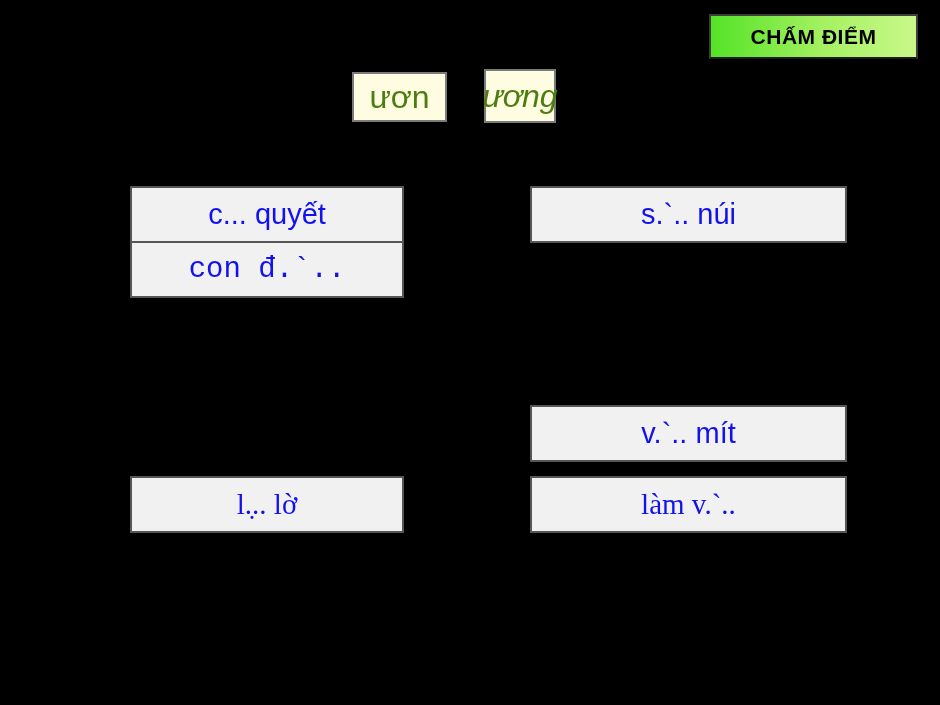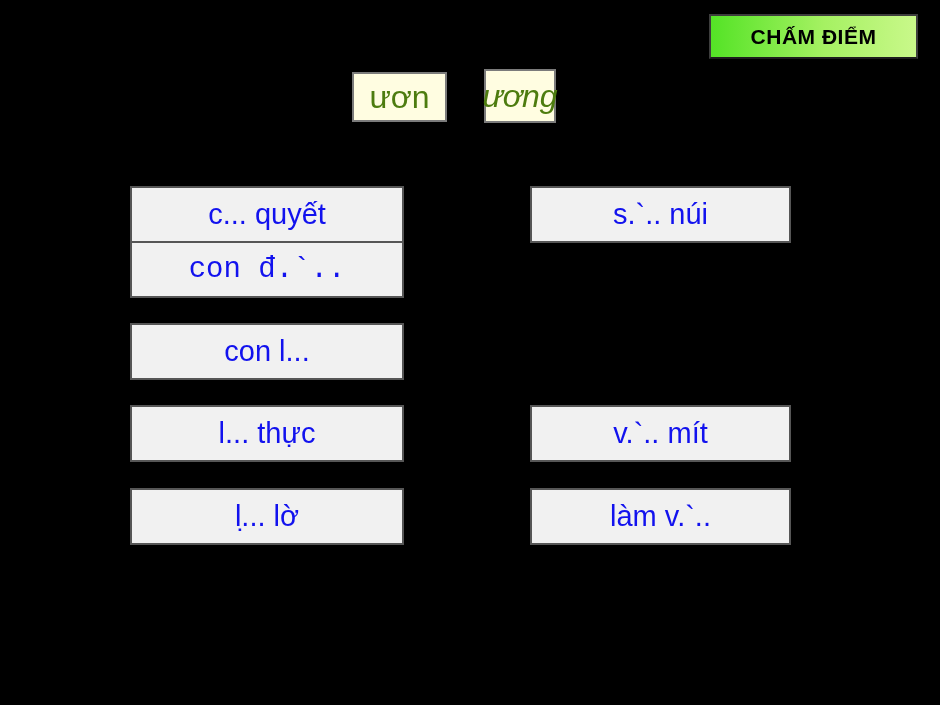--- a/index.html
+++ b/index.html
@@ -58,41 +58,39 @@
     background: #f1f1f1;
     border: 2px solid #565656;
     display: flex;
     align-items: center;
     justify-content: center;
     color: #1212ee;
     font-size: 29px;
     cursor: pointer;
   }
   .col-left  { left: 130px; width: 274px; }
-  .col-right { left: 530px; width: 261px; }
+  .col-right { left: 530px; width: 317px; }
   .row-0 { top: 152px; margin-top: 34px; }
   .row-1 { top: 241px; font-family: Liberation Mono, monospace; }
   .row-2 { top: 323px; }
   .row-3 { top: 405px; }
-  .row-4 { top: 488px; }
+  .row-4 { top: 476px; font-family: Liberation Serif, serif; }
 </style>
 </head>
 <body>
 
 <div class="stage">
 
   <div class="score-button">CHẤM ĐIỂM</div>
 
   <div class="tile tile-uon">ươn</div>
 
   <div class="tile tile-uong">ương</div>
 
   <div class="word-box col-left row-0">c... quyết</div>
   <div class="word-box col-left row-1">con đ.`..</div>
-  <div class="word-box col-left row-2">con l...</div>
-  <div class="word-box col-left row-3">l... thực</div>
   <div class="word-box col-left row-4">l.̣.. lờ</div>
 
   <div class="word-box col-right row-0">s.`.. núi</div>
   <div class="word-box col-right row-4">làm v.`..</div>
   <div class="word-box col-right row-3">v.`.. mít</div>
 
 </div>
 
 </body></html>

